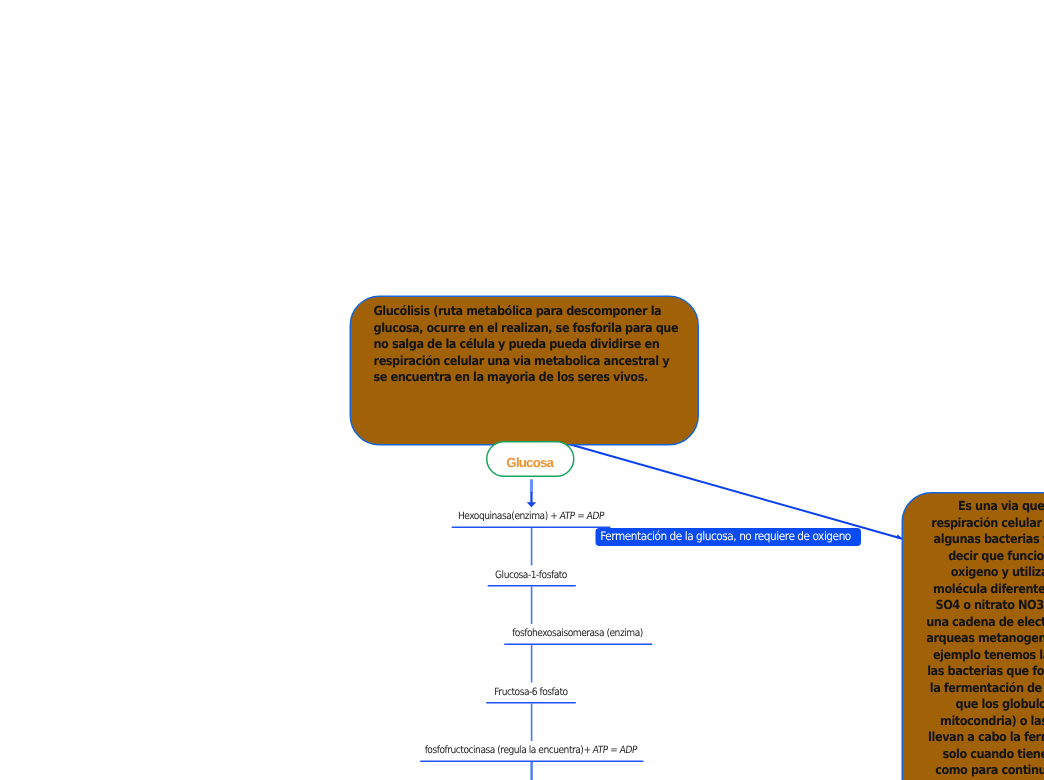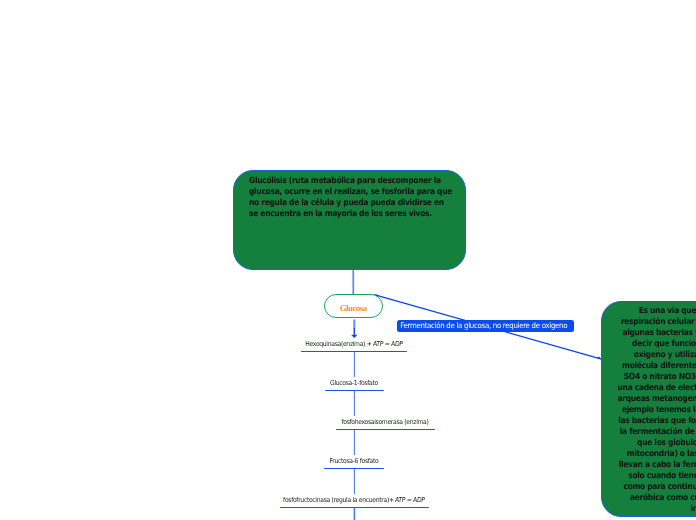--- a/index.html
+++ b/index.html
@@ -2,42 +2,42 @@
 <html><head>
 <meta charset="utf-8">
 <style>
   html,body{margin:0;padding:0;}
   body{width:696px;height:520px;background:#ffffff;overflow:hidden;-webkit-font-smoothing:antialiased;text-rendering:geometricPrecision;
        font-family:"DejaVu Sans",sans-serif;position:relative;}
   .canvas{position:absolute;left:0;top:0;width:696px;height:520px;
           transform:translateZ(0);}
   svg.links{position:absolute;left:0;top:0;width:696px;height:520px;}
 
-  .bubble{position:absolute;background:#15803d;border:1.3px solid #1565d8;
-          border-radius:20px;box-sizing:border-box;}
+  .bubble{position:absolute;background:#a16207;border:1.3px solid #1565d8;
+          border-radius:20px;box-sizing:border-box;margin-top:27px;}
   .bubble .ln{font-family:"DejaVu Sans Condensed","DejaVu Sans",sans-serif;
       font-weight:bold;font-size:8.4px;letter-spacing:-0.3px;line-height:11px;
       color:#131313;white-space:nowrap;}
 
   #b-glucolisis{left:233px;top:170px;width:233px;height:99.5px;}
   #b-glucolisis .txt{position:absolute;left:15px;top:4px;}
 
   #b-anaerobia{left:601px;top:300.8px;width:162px;height:216.2px;}
   #b-anaerobia .txt{position:absolute;left:15.5px;top:3.2px;width:128px;text-align:right;}
 
   #n-glucosa{position:absolute;left:323.6px;top:294px;width:59.2px;height:23.8px;
     border:1.55px solid #1aa55d;border-radius:12px;background:#fff;box-sizing:border-box;
     display:flex;align-items:center;justify-content:center;}
-  #n-glucosa span{color:#f0912f;font-family:Liberation Serif, serif;
+  #n-glucosa span{color:#f0912f;font-family:Liberation Sans, sans-serif;
     font-weight:bold;font-size:8.8px;letter-spacing:-0.5px;position:relative;top:1.8px;text-align:center;}
 
   .tag{position:absolute;background:#0a4bf2;color:#fff;border-radius:2.5px;
        font-family:"DejaVu Sans Condensed","DejaVu Sans",sans-serif;font-size:7.8px;
        letter-spacing:-0.3px;white-space:nowrap;box-sizing:border-box;
-       width:176.7px;height:12px;line-height:12px;text-indent:3.2px;}
+       width:176.7px;height:12px;line-height:12px;text-indent:3.2px;margin-top:32px;}
 
   .step{position:absolute;}
   .step .lab{font-family:"DejaVu Sans Condensed","DejaVu Sans",sans-serif;font-size:6.75px;
     letter-spacing:-0.32px;color:#262626;white-space:nowrap;text-align:center;line-height:9px;}
   .step .lab i{font-style:normal;display:inline-block;transform:skewX(-7deg);}
   .step .ul{position:absolute;left:0;height:1.7px;background:#1b52f0;border-radius:1px;}
 </style>
 </head>
 <body>
 
@@ -59,21 +59,22 @@
     <line x1="354.4" y1="391" x2="354.4" y2="416" stroke="#4a7cf0" stroke-width="1.1"></line>
     <line x1="354.4" y1="430" x2="354.4" y2="455" stroke="#4a7cf0" stroke-width="1.1"></line>
     <line x1="354.4" y1="469" x2="354.4" y2="494" stroke="#4a7cf0" stroke-width="1.1"></line>
     <line x1="354.4" y1="508" x2="354.4" y2="520" stroke="#4a7cf0" stroke-width="1.6"></line>
   </svg>
 
   <div class="bubble" id="b-glucolisis">
     <div class="txt">
       <div class="ln">Glucólisis (ruta metabólica para descomponer la</div>
       <div class="ln">glucosa, ocurre en el realizan, se fosforila para que</div>
-      <div class="ln">no regula de la célula y pueda pueda dividirse en</div>
+      <div class="ln">no salga de la célula y pueda pueda dividirse en</div>
+      <div class="ln">respiración celular una via metabolica ancestral y</div>
       <div class="ln">se encuentra en la mayoria de los seres vivos.</div>
     </div>
   </div>
 
   <div class="bubble" id="b-anaerobia">
     <div class="txt">
       <div class="ln">Es una via que se usa en la</div>
       <div class="ln">respiración celular que realizan</div>
       <div class="ln">algunas bacterias y arqueas es</div>
       <div class="ln">decir que funciona sin el uso</div>

